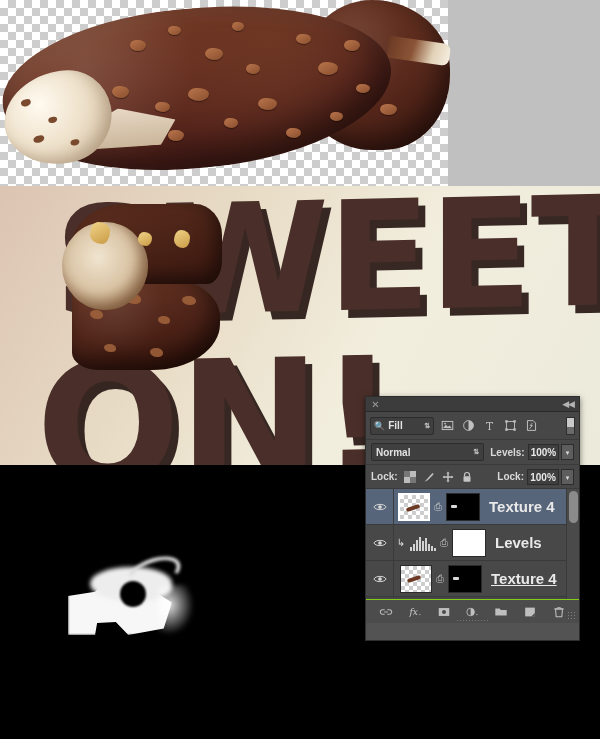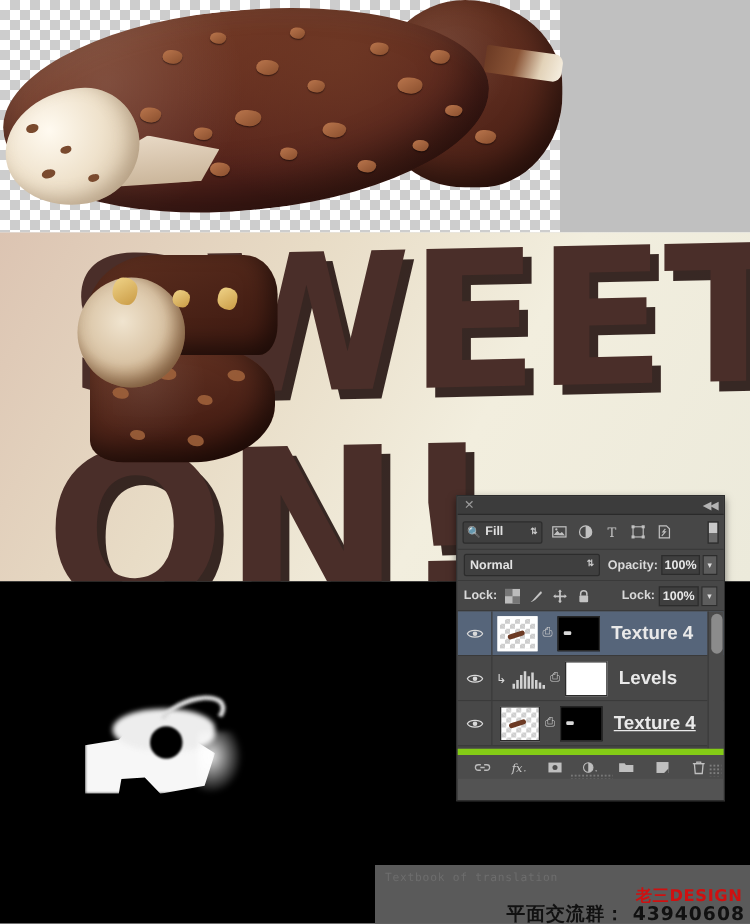--- a/index.html
+++ b/index.html
@@ -347,21 +347,21 @@
     position: absolute; right: 0; top: 0; width: 13px; height: 100%;
     background: #4a4a4a; border-left: 1px solid #3a3a3a;
   }
   .ps-scroll-thumb {
     position: absolute; left: 2px; top: 2px; width: 9px; height: 32px;
     background: #8b8b8b; border-radius: 5px;
   }
 
   .ps-bottombar {
     position: relative; height: 24px; background: #4c4c4c;
-    border-top: 5px solid #84cc16;
+    border-top: 1px solid #84cc16;
     display: flex; align-items: center; justify-content: space-around; padding: 0 6px;
   }
   .ps-bicon { width: 14px; height: 14px; opacity: .85; }
   .ps-grip {
     position: absolute; left: 50%; bottom: 0; transform: translateX(-50%);
     width: 34px; height: 4px;
     background-image: radial-gradient(#8a8a8a 40%, transparent 41%);
     background-size: 3px 3px;
     opacity: .7;
   }
@@ -433,25 +433,20 @@
   <div class="sec-mask">
     <div class="mask-shape">
       <div class="mask-blob-a"></div>
       <div class="mask-blob-b"></div>
       <div class="mask-arc"></div>
       <div class="mask-hole"></div>
       <div class="mask-smudge"></div>
     </div>
   </div>
 
-  <div class="wm-bar">
-    <div class="wm-textbook">Textbook of translation</div>
-    <div class="wm-design">老三DESIGN</div>
-    <div class="wm-qq">平面交流群： 43940608</div>
-  </div>
 
   <div class="ps-panel">
 
     <div class="ps-titlebar">
       <div class="ps-close">✕</div>
       <div class="ps-collapse">◀◀</div>
     </div>
 
 
     <div class="ps-filterrow">
@@ -486,21 +481,21 @@
         </svg>
       </div>
       <div class="ps-togglecol"></div>
     </div>
 
     <div class="ps-blendrow">
       <div class="ps-select">
         <span>Normal</span>
         <span class="arrows">⇅</span>
       </div>
-      <span class="ps-lbl">Opacity:</span>
+      <span class="ps-lbl">Levels:</span>
       <div class="ps-num">100%</div>
       <div class="ps-numdrop">▾</div>
     </div>
 
     <div class="ps-lockrow">
       <span class="ps-lbl" style="margin-left:0;">Lock:</span>
       <div class="ps-lockicons">
         <svg class="ps-lockicon" viewBox="0 0 12 12">
           <rect x="0" y="0" width="12" height="12" fill="#c9c9c9"></rect>
           <rect x="0" y="0" width="6" height="6" fill="#7d7d7d"></rect>

